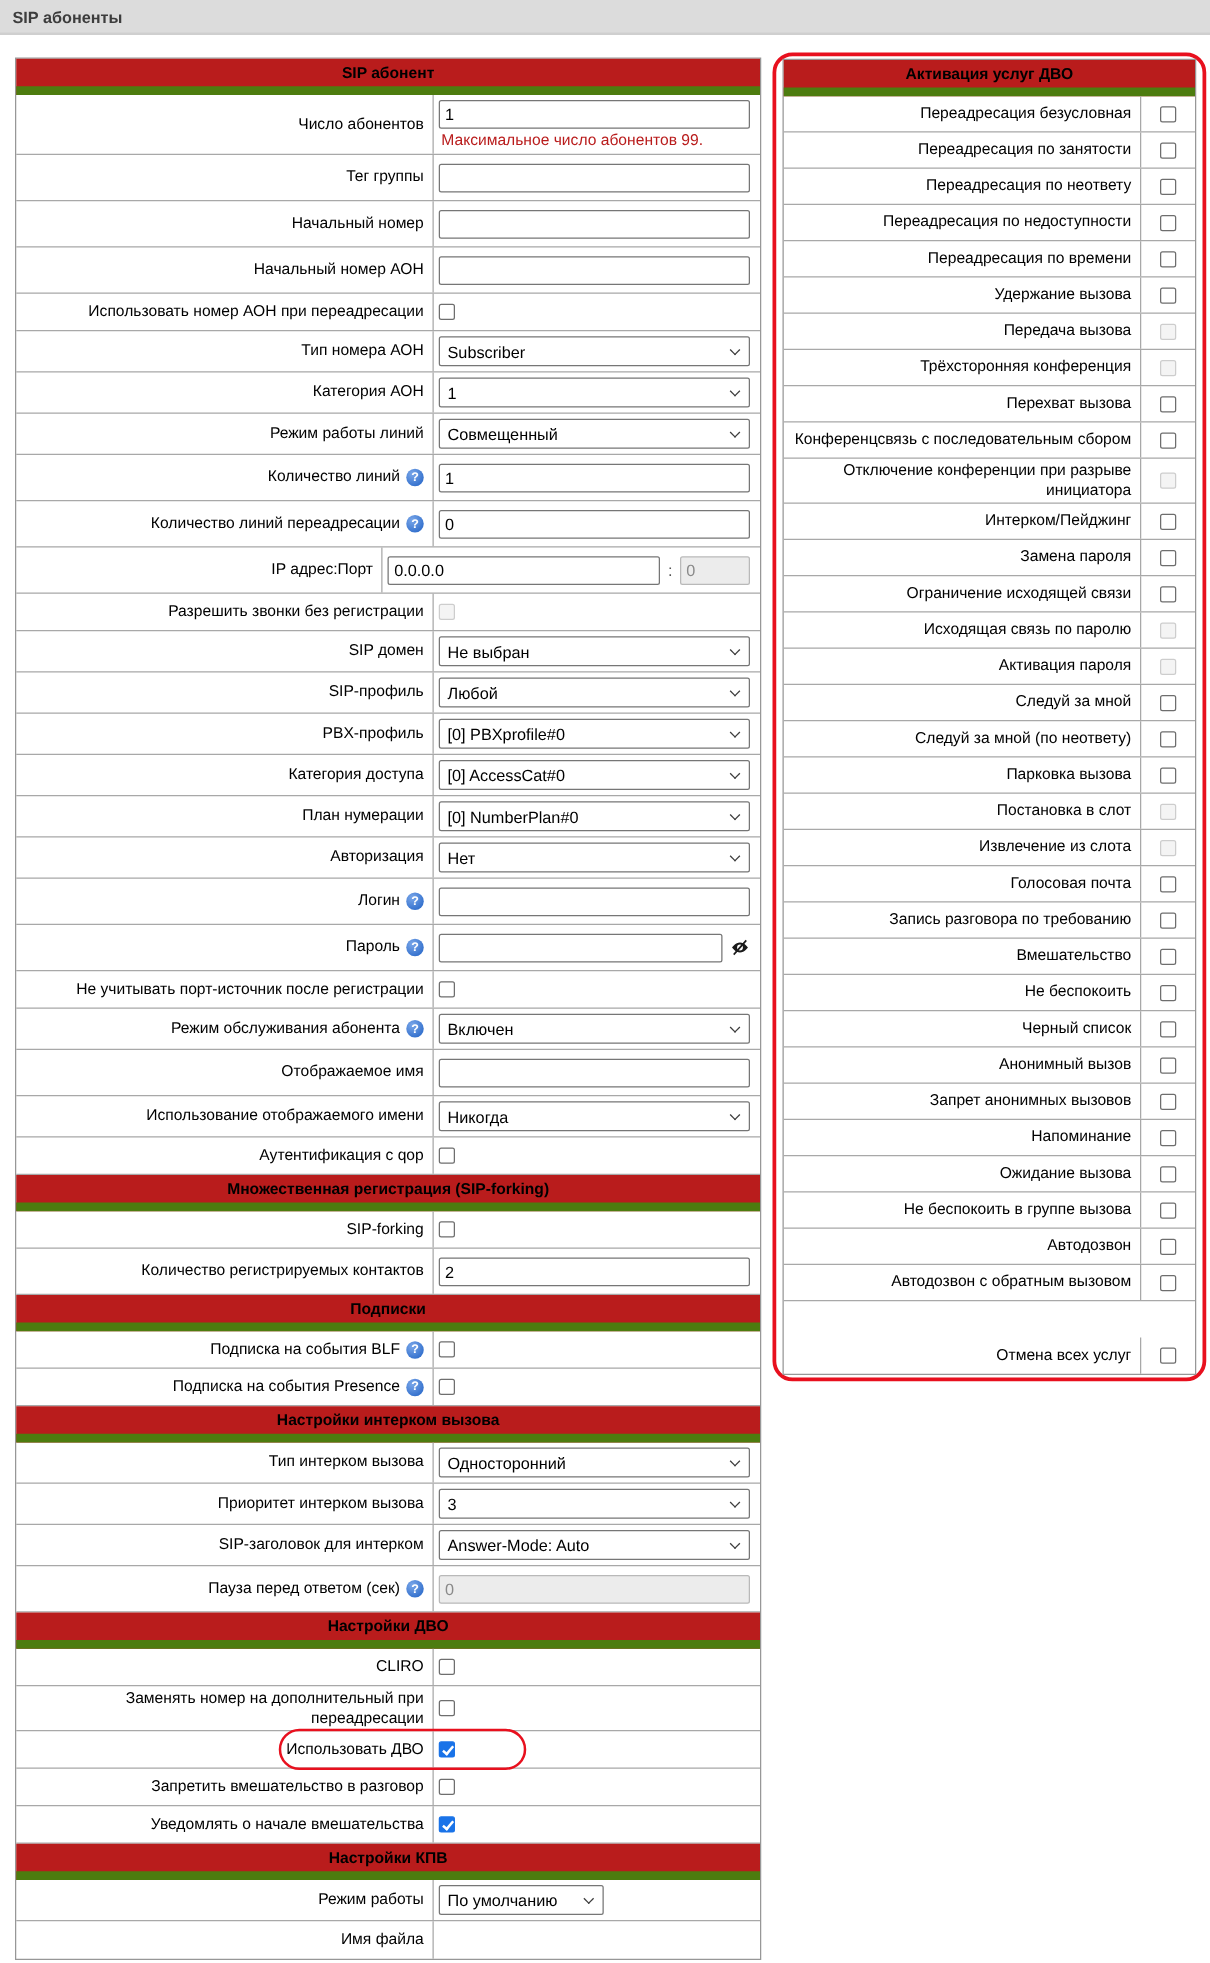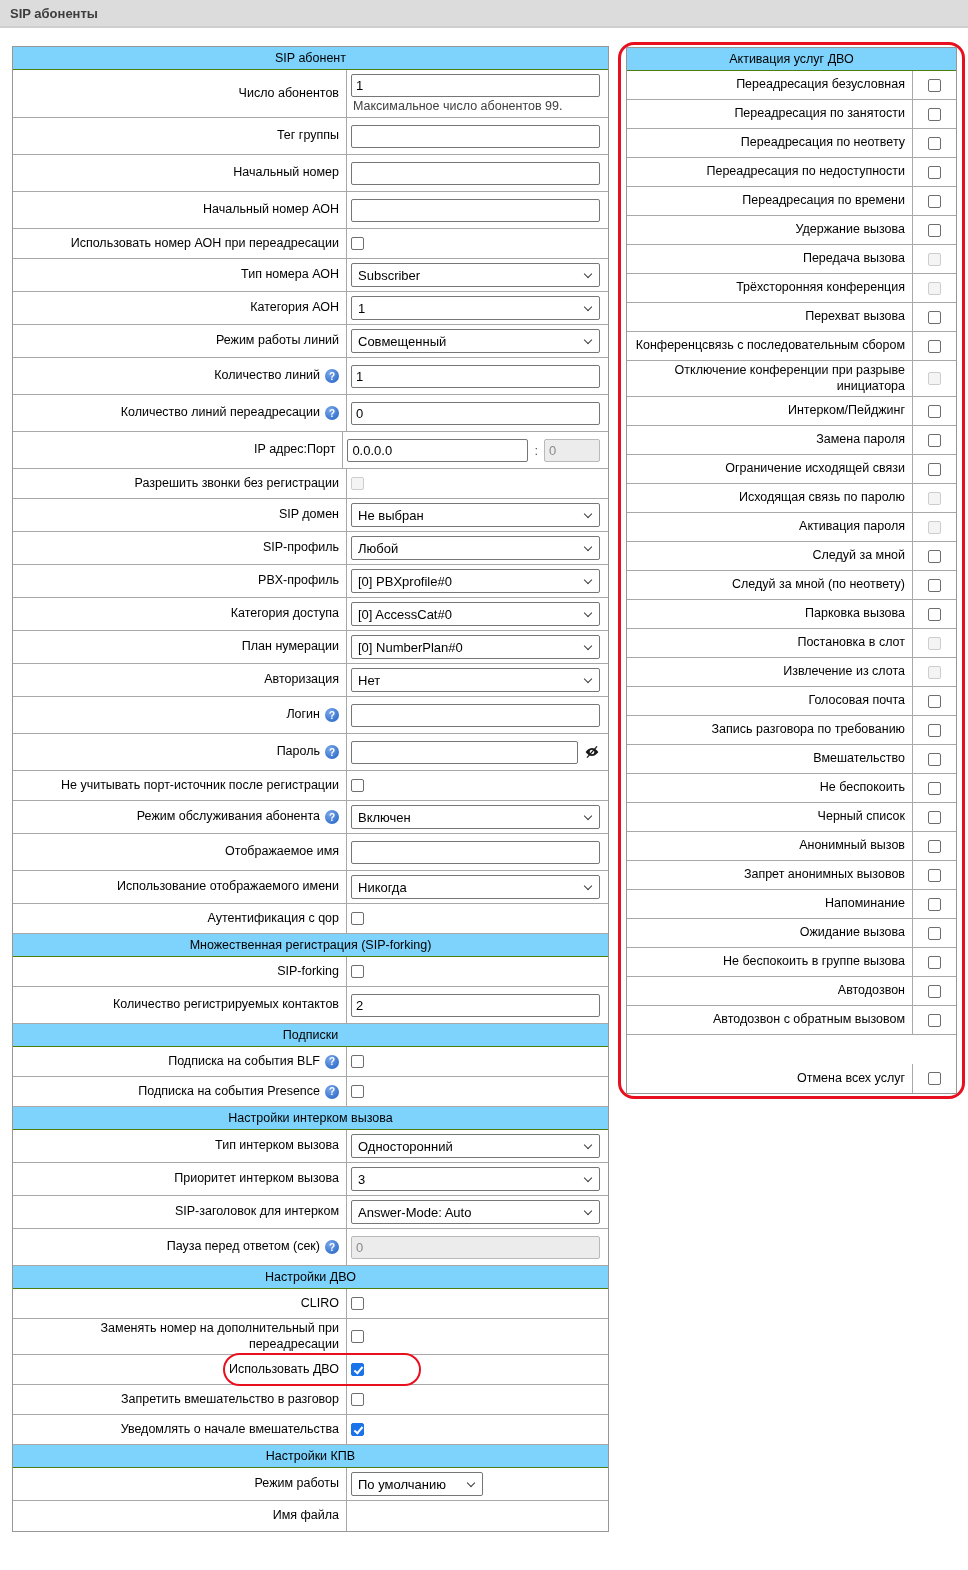--- a/index.html
+++ b/index.html
@@ -5,39 +5,39 @@
   * { margin:0; padding:0; box-sizing:border-box; }
   html,body { width:968px; background:#fff; font-family:"Liberation Sans",sans-serif; }
   .topbar { height:28px; background:#dcdcdc; border-bottom:2px solid #cfcfcf;
             display:flex; align-items:center; padding-left:10px; }
   .topbar .title { font-size:13px; font-weight:bold; color:#3d3d3d; }
   .content { display:flex; align-items:flex-start; padding:14px 0 0 12px; }
 
   
   .panel-left { width:597px; margin-top:4px; }
   .tbl { border:1px solid #979797; }
-  .hdr { background:#7dd3fc; border-bottom:1px solid #4d7c0f; text-align:center;
-         font-size:12.5px; font-weight:normal; color:#000; padding:4px 0; }
+  .hdr { background:#b91c1c; border-bottom:7px solid #4d7c0f; text-align:center;
+         font-size:12.5px; font-weight:bold; color:#000; padding:4px 0; }
   .frow { display:flex; align-items:stretch; border-bottom:1px solid #a8a8a8; min-height:30px; }
   .frow:last-child { border-bottom:none; }
   .frow.tall { min-height:37px; }
   .lcell { width:334px; border-right:1px solid #a8a8a8; display:flex; align-items:center;
            justify-content:flex-end; gap:5px; padding:2px 7px 2px 4px; }
   .lab { font-size:12.5px; color:#000; text-align:right; line-height:1.25; }
   .ccell { flex:1; display:flex; align-items:center; padding:4px 8px 4px 4px; position:relative; }
   .ccell.col { flex-direction:column; align-items:flex-start; justify-content:center; }
   .frow.annotated { position:relative; }
 
   input.tin { width:100%; height:23px; border:1px solid #767676; border-radius:2px;
               font:13px "Liberation Sans",sans-serif; padding:0 4px; color:#000; background:#fff; }
   input.tin.dis { background:#ececec; border-color:#b9b9b9; color:#8a8a8a; }
-  input.ip1 { width:181px; }
+  input.ip1 { width:218px; }
   input.ip2 { width:56px; background:#ececec; border-color:#b9b9b9; color:#8a8a8a; }
   .colon { margin:0 6px; color:#555; font-size:13px; }
-  .hint { font-size:12.5px; color:#404040; margin-top:2px; padding-left:2px; }
+  .hint { font-size:12.5px; color:#b91c1c; margin-top:2px; padding-left:2px; }
 
   .sel { width:100%; height:24px; border:1px solid #767676; border-radius:2px; background:#fff;
          display:flex; align-items:center; justify-content:space-between; padding:0 8px 0 6px;
          font-size:13px; color:#000; cursor:default; }
   .sel.small { width:132px; }
   .chev { width:6px; height:6px; border-right:1.7px solid #3c3c3c; border-bottom:1.7px solid #3c3c3c;
           transform:rotate(45deg); margin-top:-3px; flex:none; margin-left:8px; }
 
   .cb { width:13px; height:13px; border:1px solid #6e6e6e; border-radius:2px; background:#fff;
         display:inline-block; position:relative; flex:none; }

